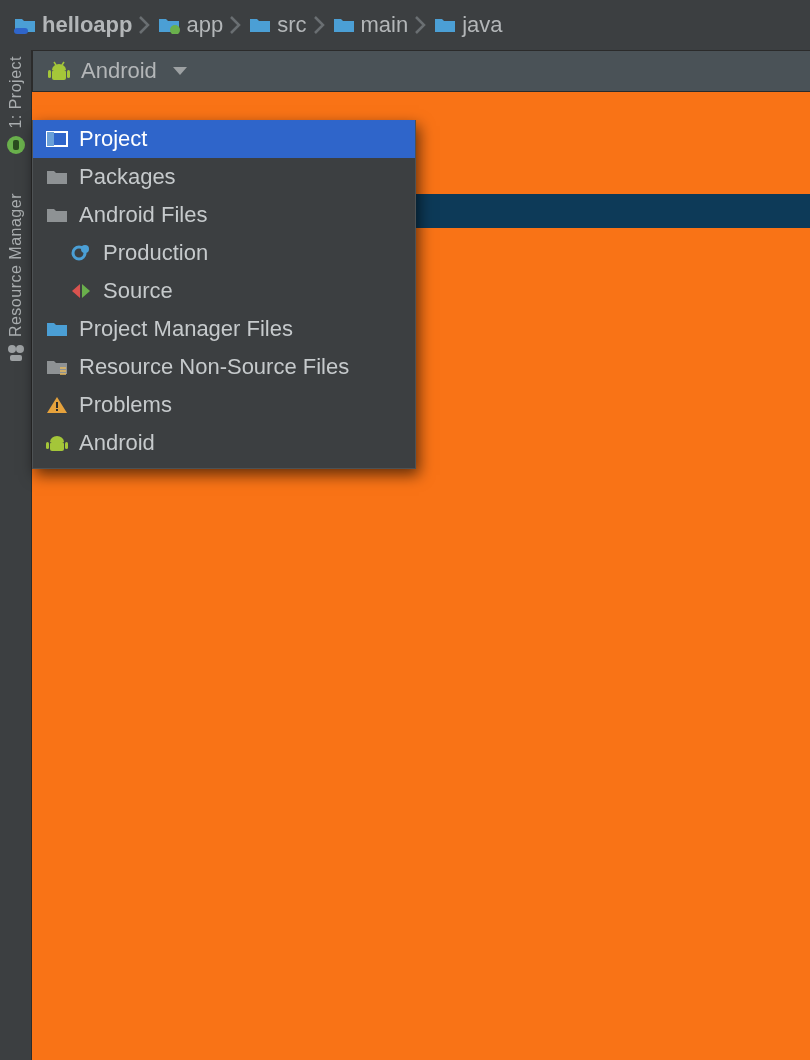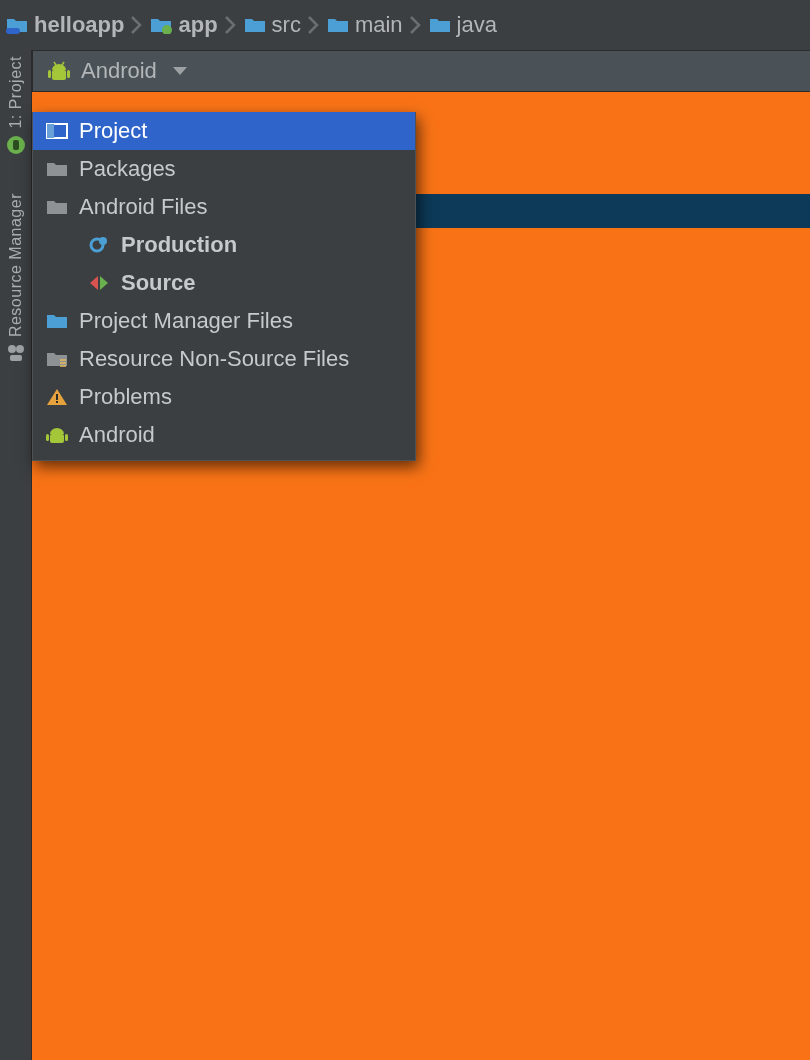--- a/index.html
+++ b/index.html
@@ -8,21 +8,21 @@
     height: 1060px;
     background: #3c3f41;
     font-family: -apple-system, "Segoe UI", Arial, sans-serif;
     color: #bbbbbb;
     overflow: hidden;
   }
   .breadcrumb {
     height: 50px;
     display: flex;
     align-items: center;
-    padding-left: 6px;
+    padding-left: 14px;
     font-size: 22px;
     color: #b3b6b8;
   }
   .crumb {
     display: flex;
     align-items: center;
     gap: 6px;
     cursor: pointer;
   }
   .chev {
@@ -90,40 +90,40 @@
     position: absolute;
     left: 0;
     top: 144px;
     right: 0;
     height: 34px;
     background: #0d3a58;
   }
   .popup {
     position: absolute;
     left: 0;
-    top: 62px;
+    top: 70px;
     width: 384px;
     background: #3c3f41;
     border: 1px solid #4e5254;
     border-top: none;
     box-shadow: 3px 6px 14px rgba(0,0,0,0.6);
     padding-bottom: 6px;
     z-index: 10;
   }
   .popup-item {
     height: 38px;
     display: flex;
     align-items: center;
     padding-left: 12px;
     gap: 10px;
     font-size: 22px;
     color: #c6cacc;
     cursor: pointer;
   }
-  .popup-item.sub { padding-left: 54px; font-weight: bold; }
+  .popup-item.sub { padding-left: 36px; }
   .popup-item.selected {
     background: #2f65ca;
     color: #ffffff;
   }
   .popup-item .icon {
     width: 24px;
     display: flex;
     justify-content: center;
   }
   svg { display: block; }
@@ -149,21 +149,21 @@
         <path d="M2 3 L10 11 L2 19" stroke="#6a6f72" stroke-width="2.5" fill="none"></path>
       </svg>
   </span>
   <span class="crumb">
     <span>
       <svg width="22" height="18">
           <path class="folder-blue" d="M1 3 h7 l2 2 h11 v11 h-20 z"></path>
           <circle cx="17" cy="14" r="5" fill="#6ab04c"></circle>
         </svg>
     </span>
-    <span style="font-weight:700">app</span>
+    <span style="font-weight:400">app</span>
   </span>
   <span class="chev">
     <svg width="14" height="22">
         <path d="M2 3 L10 11 L2 19" stroke="#6a6f72" stroke-width="2.5" fill="none"></path>
       </svg>
   </span>
   <span class="crumb">
     <span>
       <svg width="22" height="18">
           <path class="folder-blue" d="M1 3 h7 l2 2 h11 v11 h-20 z"></path>

